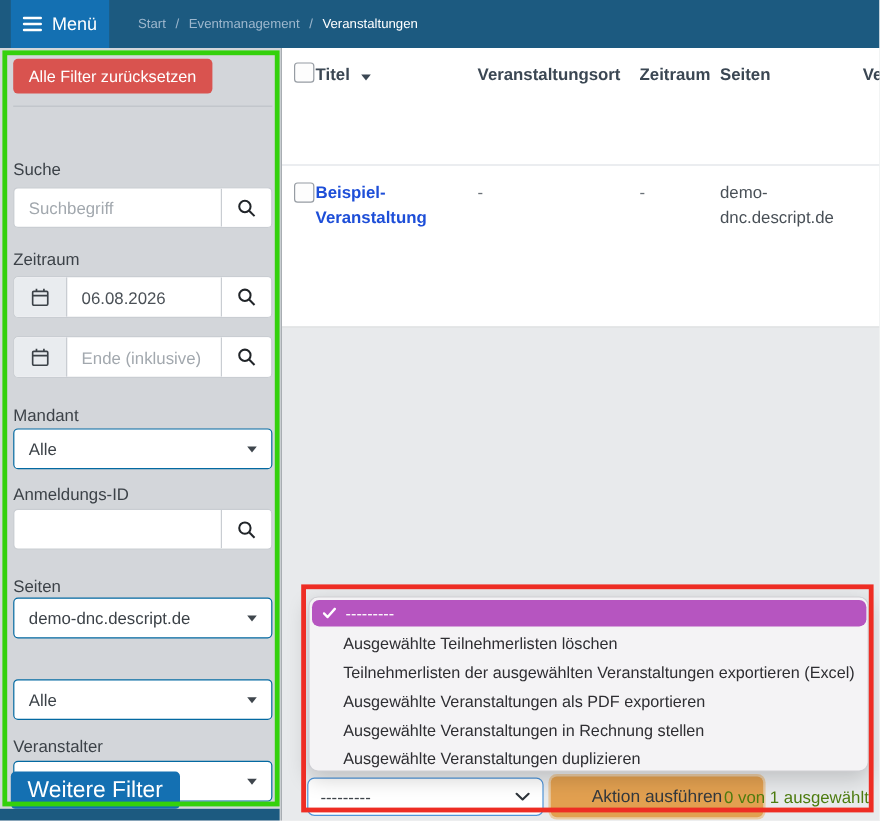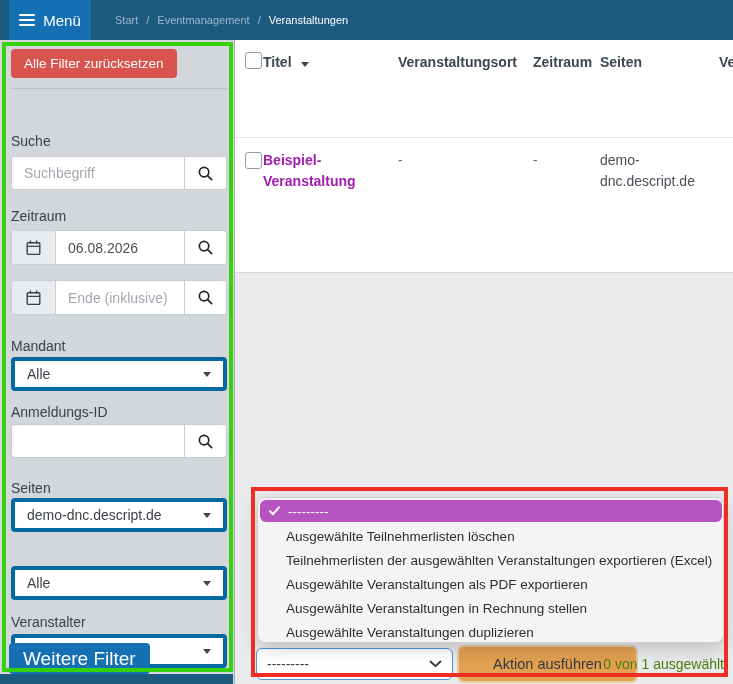--- a/index.html
+++ b/index.html
@@ -21,33 +21,33 @@
   .sidebar { position:absolute; left:0; top:40px; width:235px; height:644px; background:#d3d6da; border-right:1px solid #a8adb2; }
   .sidebar .abs { position:absolute; left:11px; width:216px;margin-top:33px; }
   .sb-label { font-size:14px; color:#3c4248; }
   .btn-danger { position:absolute; left:11px; top:9px; height:29px; padding:0 13px; background:#d9534f; color:#fff; border:none; border-radius:4px; font-family:inherit; font-size:13.5px; cursor:pointer; }
   .sb-divider { position:absolute; left:11px; top:48px; width:216px; height:1px; background:#bec2c7; }
   .input-group { display:flex; height:34px; background:#fff; border:1px solid #c9cdd2; border-radius:4px; overflow:hidden; }
   .input-group input { flex:1; min-width:0; border:none; outline:none; padding:0 12px; font-family:inherit; font-size:14px; color:#4b5157; background:transparent; }
   .input-group input::placeholder { color:#a2a8ae; }
   .ig-addon { width:44px; display:flex; align-items:center; justify-content:center; background:#e9ecef; border-right:1px solid #c9cdd2; }
   .ig-btn { width:42px; background:#fff; border:none; border-left:1px solid #c9cdd2; display:flex; align-items:center; justify-content:center; cursor:pointer; }
-  .sb-select { display:flex; align-items:center; height:34px; background:#fff; border:4px solid #0369a1; border-radius:4px; padding:0 12px; cursor:pointer; color:#3c4248; justify-content:space-between; }
+  .sb-select { display:flex; align-items:center; height:34px; background:#fff; border:1px solid #0369a1; border-radius:4px; padding:0 12px; cursor:pointer; color:#3c4248; justify-content:space-between; }
   .caret-down { width:0; height:0; border-left:4.5px solid transparent; border-right:4.5px solid transparent; border-top:5.5px solid #3f464d; }
   .btn-primary { position:absolute; left:9px; top:603px; height:31px; padding:0 14px; background:#1470b2; color:#fff; border:none; border-radius:4px; font-family:inherit; font-size:19px; cursor:pointer; }
   .sb-footer-strip { position:absolute; left:0; bottom:0; width:233px; height:10px; background:#1c5a80; }
 
   
   .main { position:absolute; left:235px; top:40px; width:498px; height:644px; background:#e8eaec; }
   .table-card { position:absolute; left:0; top:0; width:498px; height:233px; background:#fff; border-bottom:1px solid #d4d7da; }
   .th { position:absolute; top:14px; font-weight:bold; color:#3b4753; font-size:14px; white-space:nowrap; }
   .row-divider { position:absolute; left:0; top:97px; width:498px; height:1px; background:#dee2e6; }
   .checkbox { position:absolute; width:17px; height:17px; border:1.5px solid #969ca3; border-radius:3px; background:#fdfdfd; cursor:pointer; }
   .cell { position:absolute; top:110px; font-size:14px; color:#495057; line-height:1.5; }
-  .row-link { font-weight:bold; color:#a21caf; text-decoration:none; cursor:pointer; display:inline-block; width:122px; overflow-wrap:break-word; }
+  .row-link { font-weight:bold; color:#1d4ed8; text-decoration:none; cursor:pointer; display:inline-block; width:122px; overflow-wrap:break-word; }
   .cell-dash { color:#6a7178; }
 
   
   .popup { position:absolute; left:257px; top:497px; width:467px; height:146px; background:#f4f3f5; border:1px solid #cfcfd4; border-radius:8px; box-shadow:0 6px 18px rgba(0,0,0,.18); z-index:20; }
   .popup-pill { position:absolute; left:2px; top:2px; width:462px; height:22px; background:#b655c0; border-radius:6px; color:#fff; display:flex; align-items:center; font-size:13.5px; cursor:pointer; }
   .popup-pill .chk { margin:0 8px 0 9px; display:inline-flex; }
   .popup-opt { position:absolute; left:0; width:467px; height:24px; padding-left:28px; display:flex; align-items:center; font-size:13.5px; color:#2e2e32; cursor:pointer; white-space:nowrap; }
 
   
   .action-select { position:absolute; left:256px; top:648px; width:197px; height:32px; background:#fff; border:1.5px solid #4f94d8; border-radius:6px; display:flex; align-items:center; justify-content:space-between; padding:0 10px; font-size:14px; color:#3f454b; cursor:pointer; z-index:10; }

